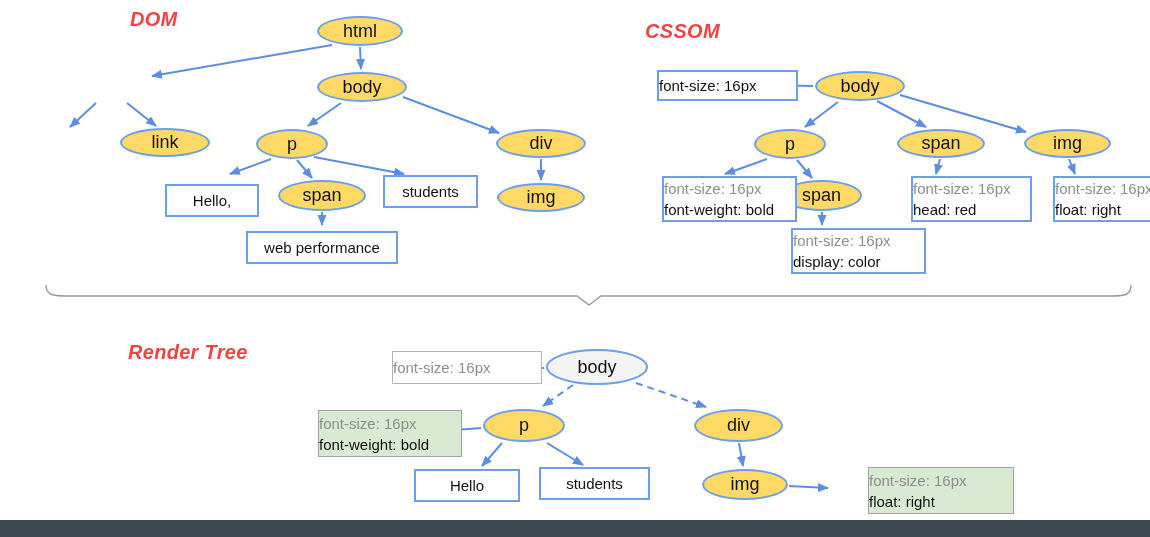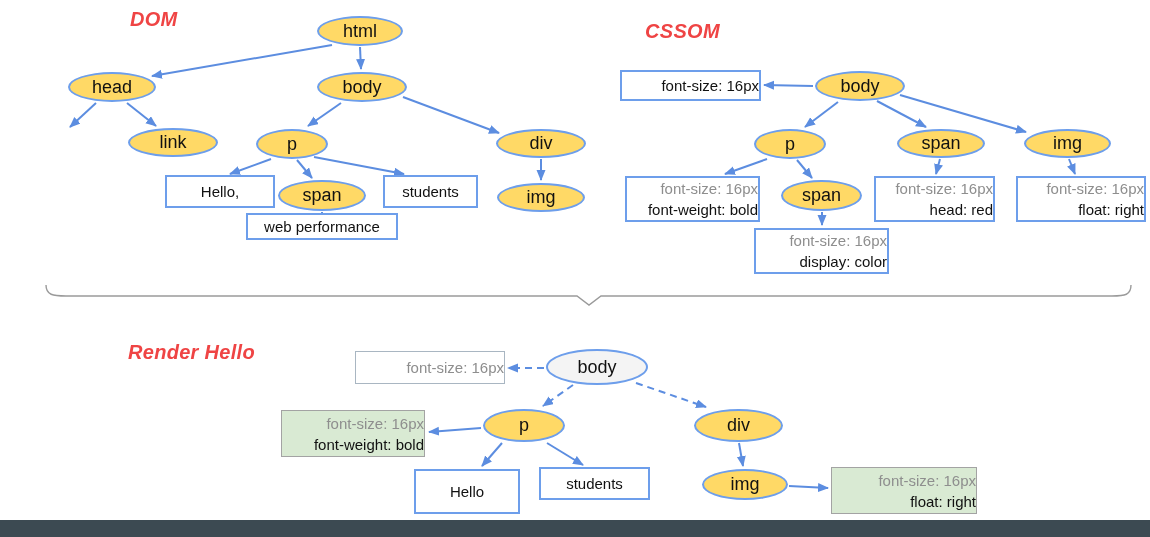--- a/index.html
+++ b/index.html
@@ -18,22 +18,22 @@
     font-size:18px;color:#111;box-sizing:border-box;
   }
   .node.light{background:#f4f4f4;}
   .tbox{
     position:absolute;z-index:2;background:#ffffff;border:2px solid #6d9eeb;
     display:flex;align-items:center;justify-content:center;font-size:15px;
     color:#111;box-sizing:border-box;text-align:center;
   }
   .sbox{
     position:absolute;z-index:2;background:#ffffff;border:2px solid #6d9eeb;
-    display:flex;flex-direction:column;align-items:flex-end;justify-content:center;
-    font-size:15px;line-height:21px;color:#111;box-sizing:border-box;text-align:center;
+    display:flex;flex-direction:column;align-items:flex-start;justify-content:center;
+    font-size:15px;line-height:21px;color:#111;box-sizing:border-box;text-align:center;margin-left:37px;
   }
   .sbox .muted{color:#8e8e8e;}
   .sbox.green{background:#d9ead3;border:1.5px solid #a3a3a3;}
   .sbox.grayborder{border:1.5px solid #a9b6c2;}
   .footer-band{position:absolute;left:0;top:520px;width:1150px;height:17px;background:#3c4a52;z-index:3;}
 </style>
 </head>
 <body>
 
 <div class="canvas">
@@ -77,34 +77,33 @@
       <line x1="547" y1="443" x2="583" y2="465" marker-end="url(#ah)"></line>
       <line x1="739" y1="443" x2="743" y2="466" marker-end="url(#ah)"></line>
       <line x1="789" y1="486" x2="828" y2="488" marker-end="url(#ah)"></line>
     </g>
 
     <path d="M 46,285 C 46,295 53,296 66,296 L 577,296 L 589,305 L 601,296 L 1112,296 C 1125,296 1131,295 1131,285" stroke="#9a9a9a" stroke-width="1.4" fill="none"></path>
   </svg>
 
   <div class="section-title" style="left:130px;top:8px">DOM</div>
   <div class="section-title" style="left:645px;top:20px">CSSOM</div>
-  <div class="section-title" style="left:128px;top:341px">Render Hello</div>
+  <div class="section-title" style="left:128px;top:341px">Render Tree</div>
 
   <div class="node" style="left:317px;top:16px;width:86px;height:30px">html</div>
-  <div class="node" style="left:68px;top:72px;width:88px;height:30px">head</div>
   <div class="node" style="left:317px;top:72px;width:90px;height:30px">body</div>
-  <div class="node" style="left:128px;top:128px;width:90px;height:29px">link</div>
+  <div class="node" style="left:120px;top:128px;width:90px;height:29px">link</div>
   <div class="node" style="left:256px;top:129px;width:72px;height:30px">p</div>
   <div class="node" style="left:496px;top:129px;width:90px;height:29px">div</div>
   <div class="node" style="left:278px;top:180px;width:88px;height:31px">span</div>
   <div class="node" style="left:497px;top:183px;width:88px;height:29px">img</div>
 
-  <div class="tbox" style="left:165px;top:175px;width:110px;height:33px">Hello,</div>
+  <div class="tbox" style="left:165px;top:184px;width:94px;height:33px">Hello,</div>
   <div class="tbox" style="left:383px;top:175px;width:95px;height:33px">students</div>
-  <div class="tbox" style="left:246px;top:213px;width:152px;height:27px">web performance</div>
+  <div class="tbox" style="left:246px;top:231px;width:152px;height:33px">web performance</div>
 
   <div class="sbox" style="left:620px;top:70px;width:141px;height:31px">
     <span>font-size: 16px</span>
   </div>
   <div class="node" style="left:815px;top:71px;width:90px;height:30px">body</div>
   <div class="node" style="left:754px;top:129px;width:72px;height:30px">p</div>
   <div class="node" style="left:897px;top:129px;width:88px;height:29px">span</div>
   <div class="node" style="left:1024px;top:129px;width:87px;height:29px">img</div>
   <div class="node" style="left:781px;top:180px;width:81px;height:31px">span</div>
 
@@ -135,17 +134,17 @@
 
   <div class="sbox green" style="left:281px;top:410px;width:144px;height:47px">
     <span class="muted">font-size: 16px</span>
     <span>font-weight: bold</span>
   </div>
   <div class="sbox green" style="left:831px;top:467px;width:146px;height:47px">
     <span class="muted">font-size: 16px</span>
     <span>float: right</span>
   </div>
 
-  <div class="tbox" style="left:414px;top:469px;width:106px;height:45px">Hello</div>
+  <div class="tbox" style="left:414px;top:469px;width:106px;height:33px">Hello</div>
   <div class="tbox" style="left:539px;top:467px;width:111px;height:33px">students</div>
 
   <div class="footer-band"></div>
 </div>
 
 </body></html>

